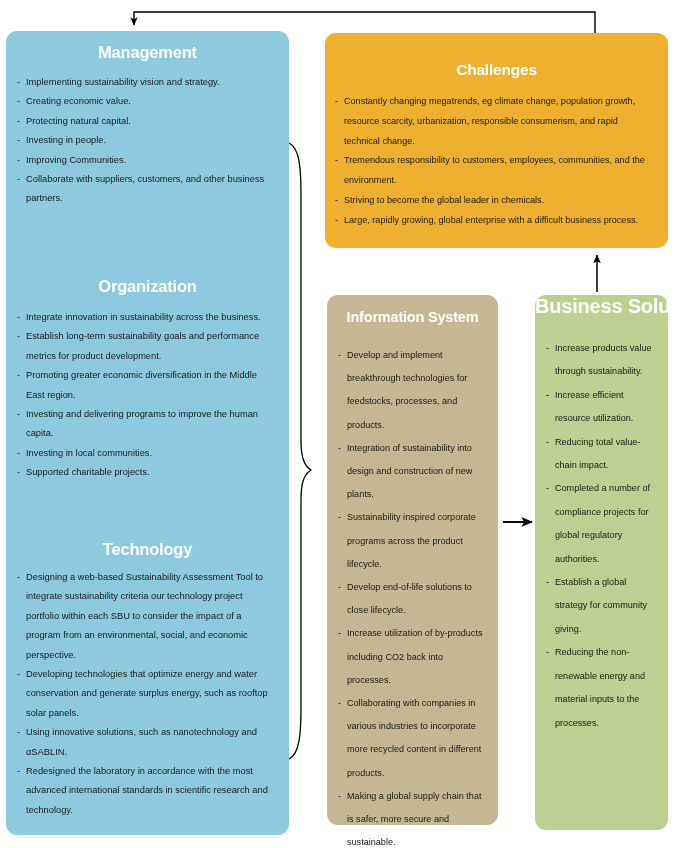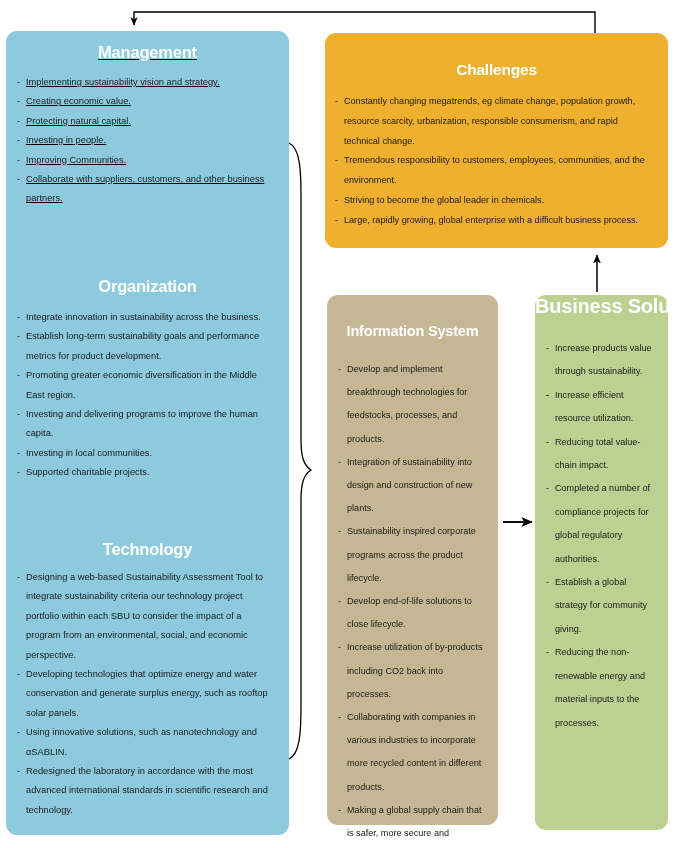--- a/index.html
+++ b/index.html
@@ -48,21 +48,21 @@
     left: 0;
     top: 0;
   }
 
   
   .blue {
     background: #8ecadd;
     left: 6px;
     width: 283px;
   }
-  #box-management { top: 31px; height: 284px; text-decoration: underline; }
+  #box-management { top: 31px; height: 284px; }
   #box-organization { top: 265px; height: 312px; }
   #box-technology { top: 528px; height: 307px; }
 
   .blue .box-title { font-size: 16.5px; padding-top: 12px; }
   .blue .bullets {
     font-size: 9.3px;
     line-height: 19.4px;
     margin-top: 11px;
     padding-left: 11px;
     padding-right: 12px;
@@ -88,21 +88,21 @@
   }
 
   
   #box-infosystem {
     background: #c5b793;
     left: 327px;
     top: 295px;
     width: 171px;
     height: 530px;
   }
-  #box-infosystem .box-title { font-size: 14.5px; padding-top: 28px; }
+  #box-infosystem .box-title { font-size: 14.5px; padding-top: 14px; }
   #box-infosystem .bullets {
     font-size: 9.1px;
     line-height: 23.2px;
     margin-top: 19px;
     padding-left: 11px;
     padding-right: 9px;
   }
 
   
   #box-bizsolutions {

